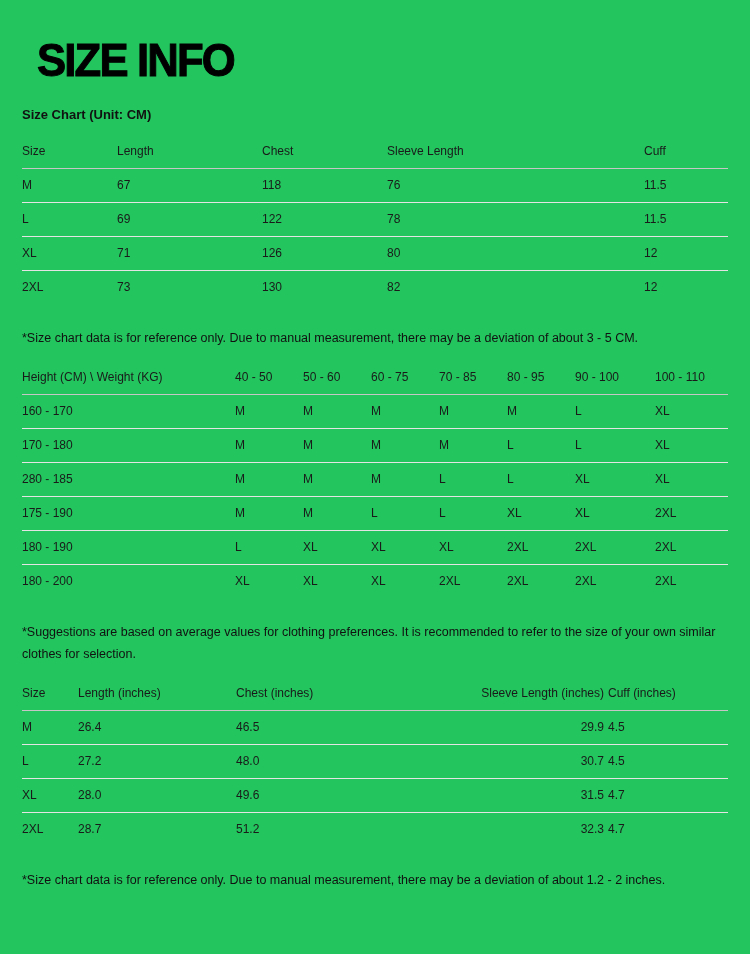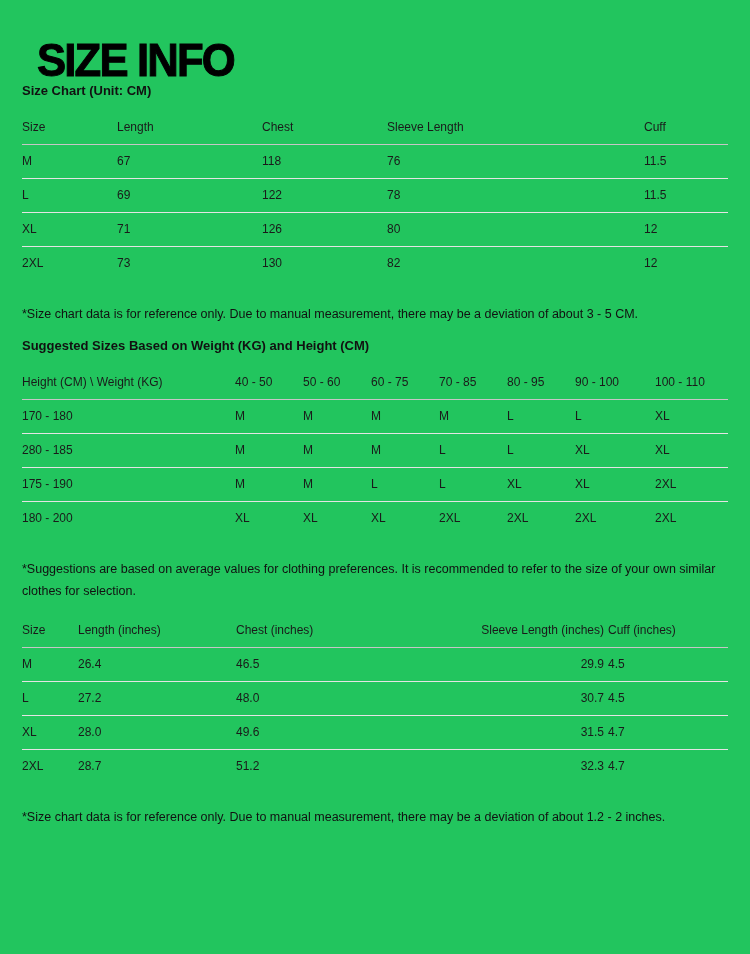--- a/index.html
+++ b/index.html
@@ -29,21 +29,21 @@
     transform-origin: left center;
     white-space: nowrap;
   }
   .section-heading {
     margin: 0;
     font-size: 13px;
     line-height: 16px;
     font-weight: 700;
     color: #111111;
   }
-  .heading-cm { }
+  .heading-cm { margin-top: 24px; }
   .heading-suggested { margin-top: 13px; }
   .heading-inches { margin-top: 13px; }
   table {
     width: 706px;
     border-collapse: collapse;
     table-layout: fixed;
     margin-top: 11px;
   }
   th, td {
     text-align: left;
@@ -131,36 +131,45 @@
           <td>2XL</td>
           <td>73</td>
           <td>130</td>
           <td>82</td>
           <td>12</td>
         </tr>
       </tbody>
   </table>
   <p class="note">*Size chart data is for reference only. Due to manual measurement, there may be a deviation of about 3 - 5 CM.</p>
 
-  <h2 class="section-heading heading-suggested">Suggested Sizes Based on Weight (KG) and Height (CM)</h2>
   <table id="table-suggested">
     <thead>
         <tr>
           <th>Height (CM) \ Weight (KG)</th>
           <th>40 - 50</th>
           <th>50 - 60</th>
           <th>60 - 75</th>
           <th>70 - 85</th>
           <th>80 - 95</th>
           <th>90 - 100</th>
           <th>100 - 110</th>
         </tr>
       </thead>
     <tbody>
         <tr>
+          <td>160 - 170</td>
+          <td>M</td>
+          <td>M</td>
+          <td>M</td>
+          <td>M</td>
+          <td>M</td>
+          <td>L</td>
+          <td>XL</td>
+        </tr>
+        <tr>
           <td>170 - 180</td>
           <td>M</td>
           <td>M</td>
           <td>M</td>
           <td>M</td>
           <td>L</td>
           <td>L</td>
           <td>XL</td>
         </tr>
         <tr>
@@ -174,20 +183,30 @@
           <td>XL</td>
         </tr>
         <tr>
           <td>175 - 190</td>
           <td>M</td>
           <td>M</td>
           <td>L</td>
           <td>L</td>
           <td>XL</td>
           <td>XL</td>
+          <td>2XL</td>
+        </tr>
+        <tr>
+          <td>180 - 190</td>
+          <td>L</td>
+          <td>XL</td>
+          <td>XL</td>
+          <td>XL</td>
+          <td>2XL</td>
+          <td>2XL</td>
           <td>2XL</td>
         </tr>
         <tr>
           <td>180 - 200</td>
           <td>XL</td>
           <td>XL</td>
           <td>XL</td>
           <td>2XL</td>
           <td>2XL</td>
           <td>2XL</td>

